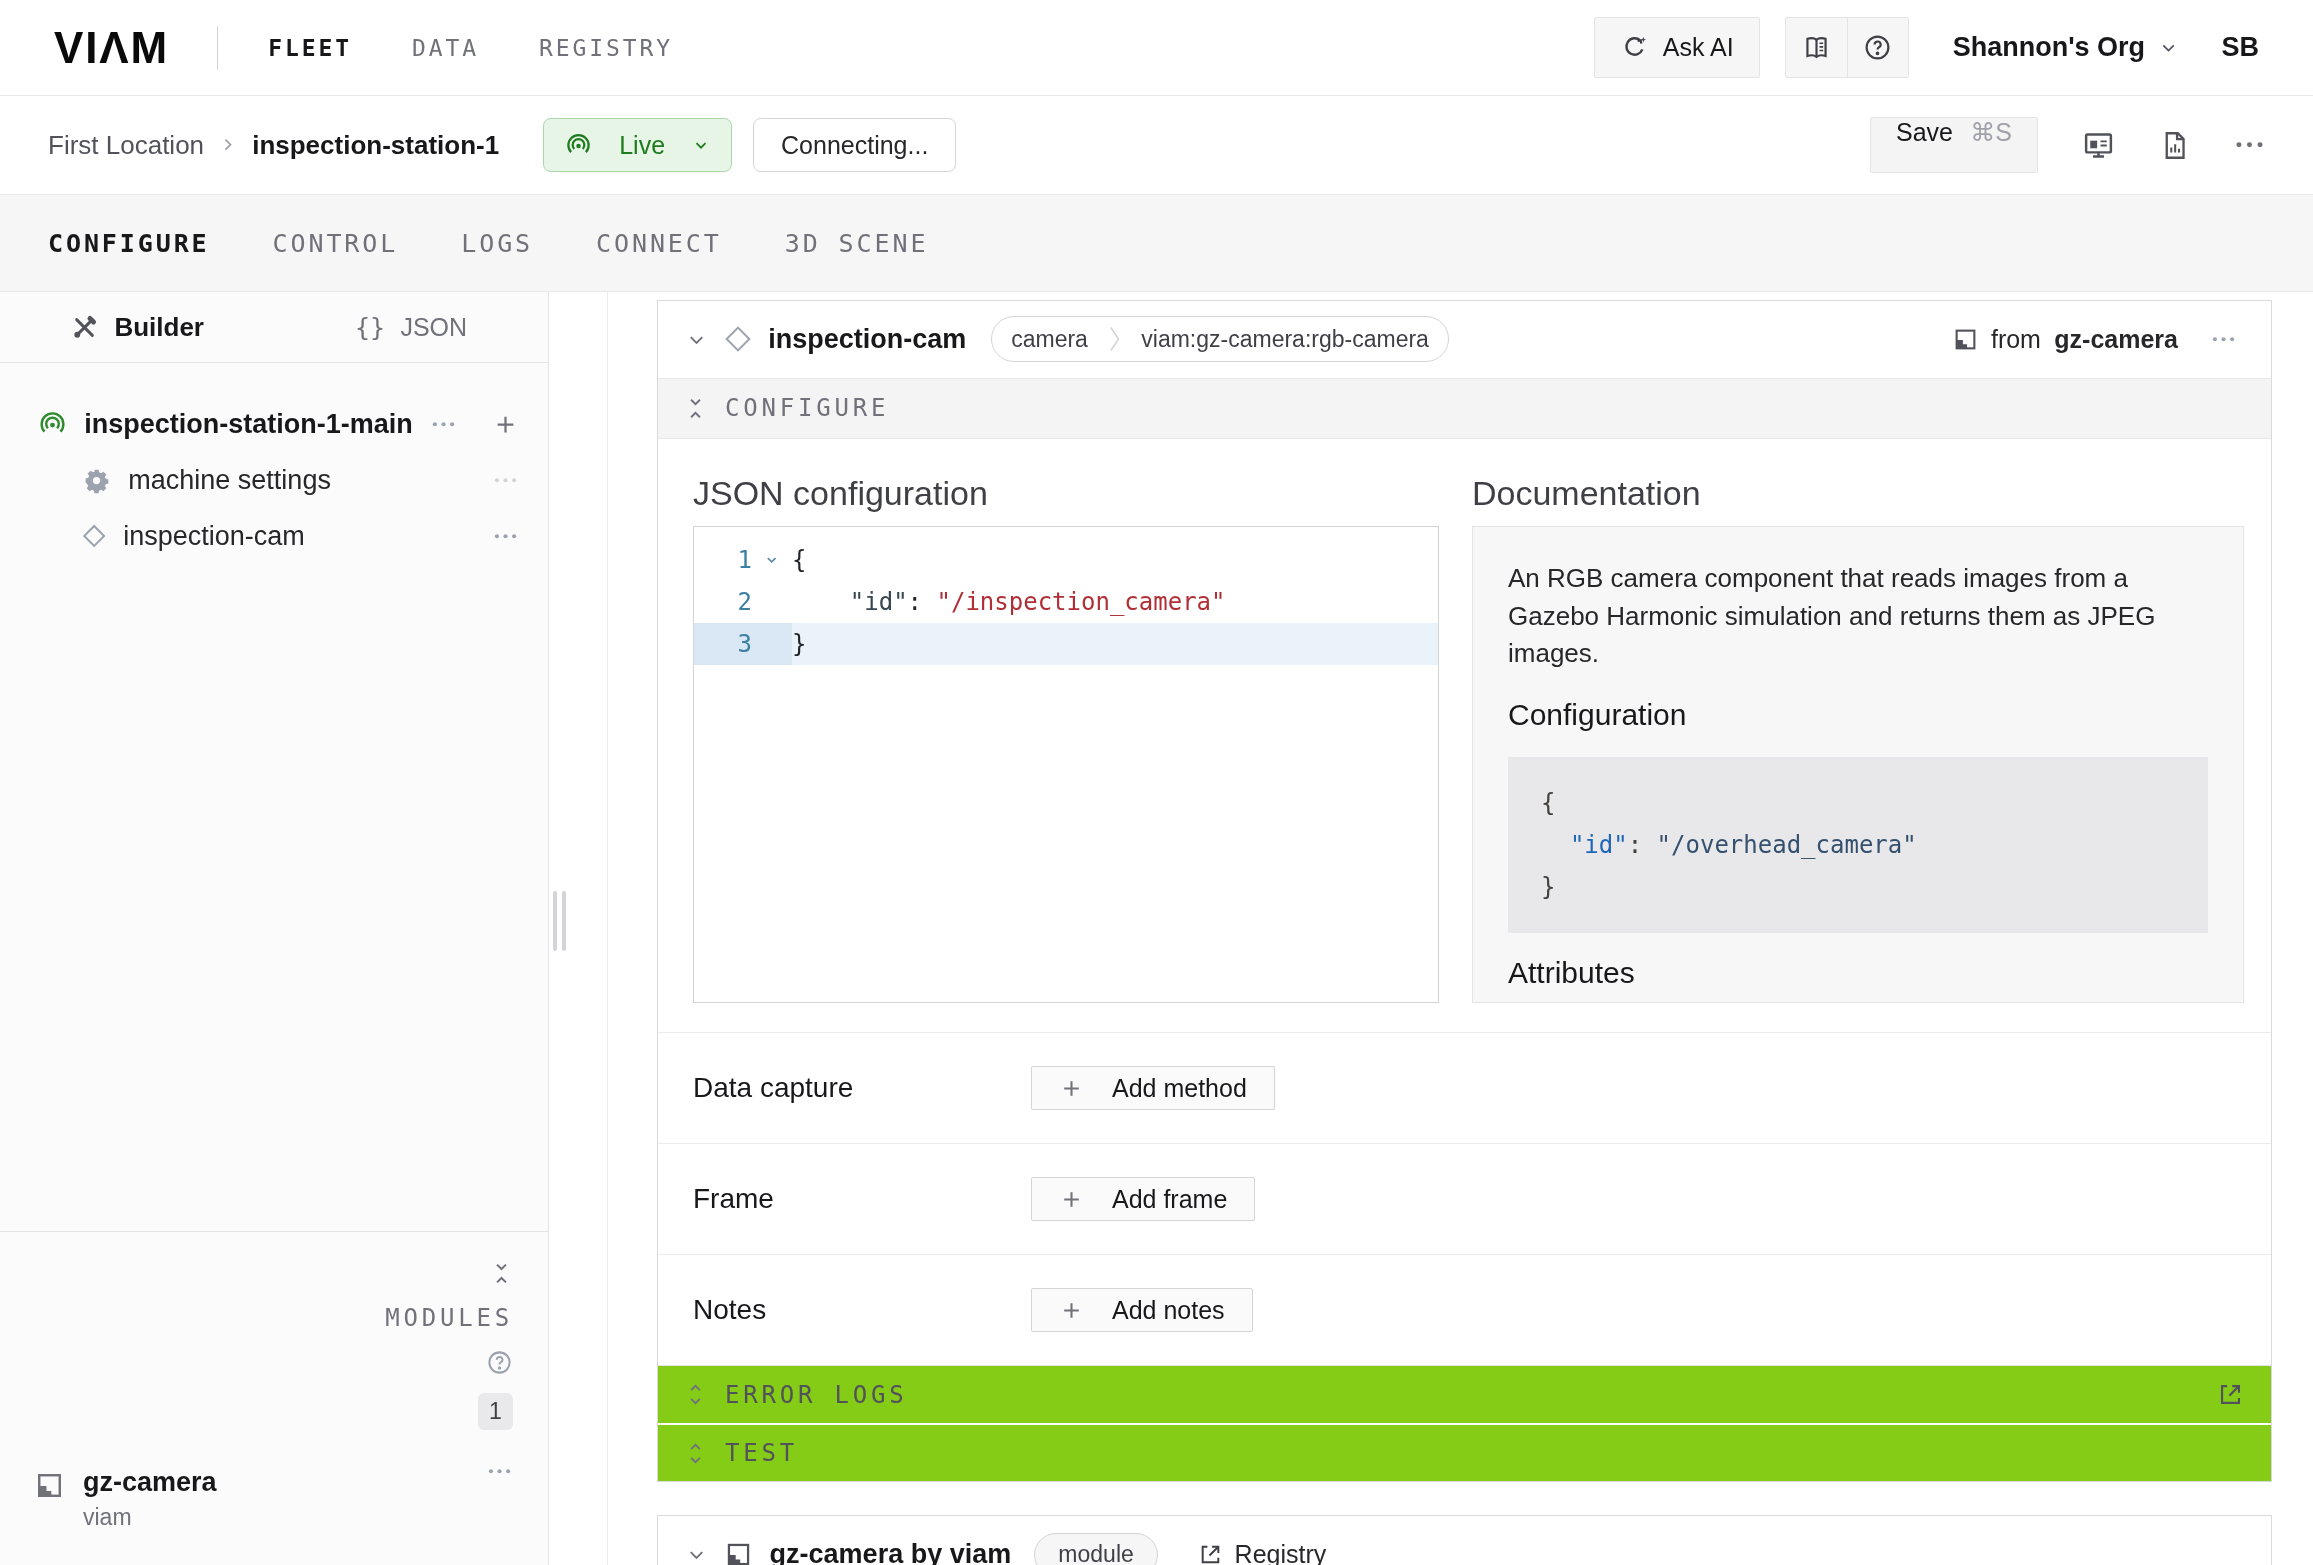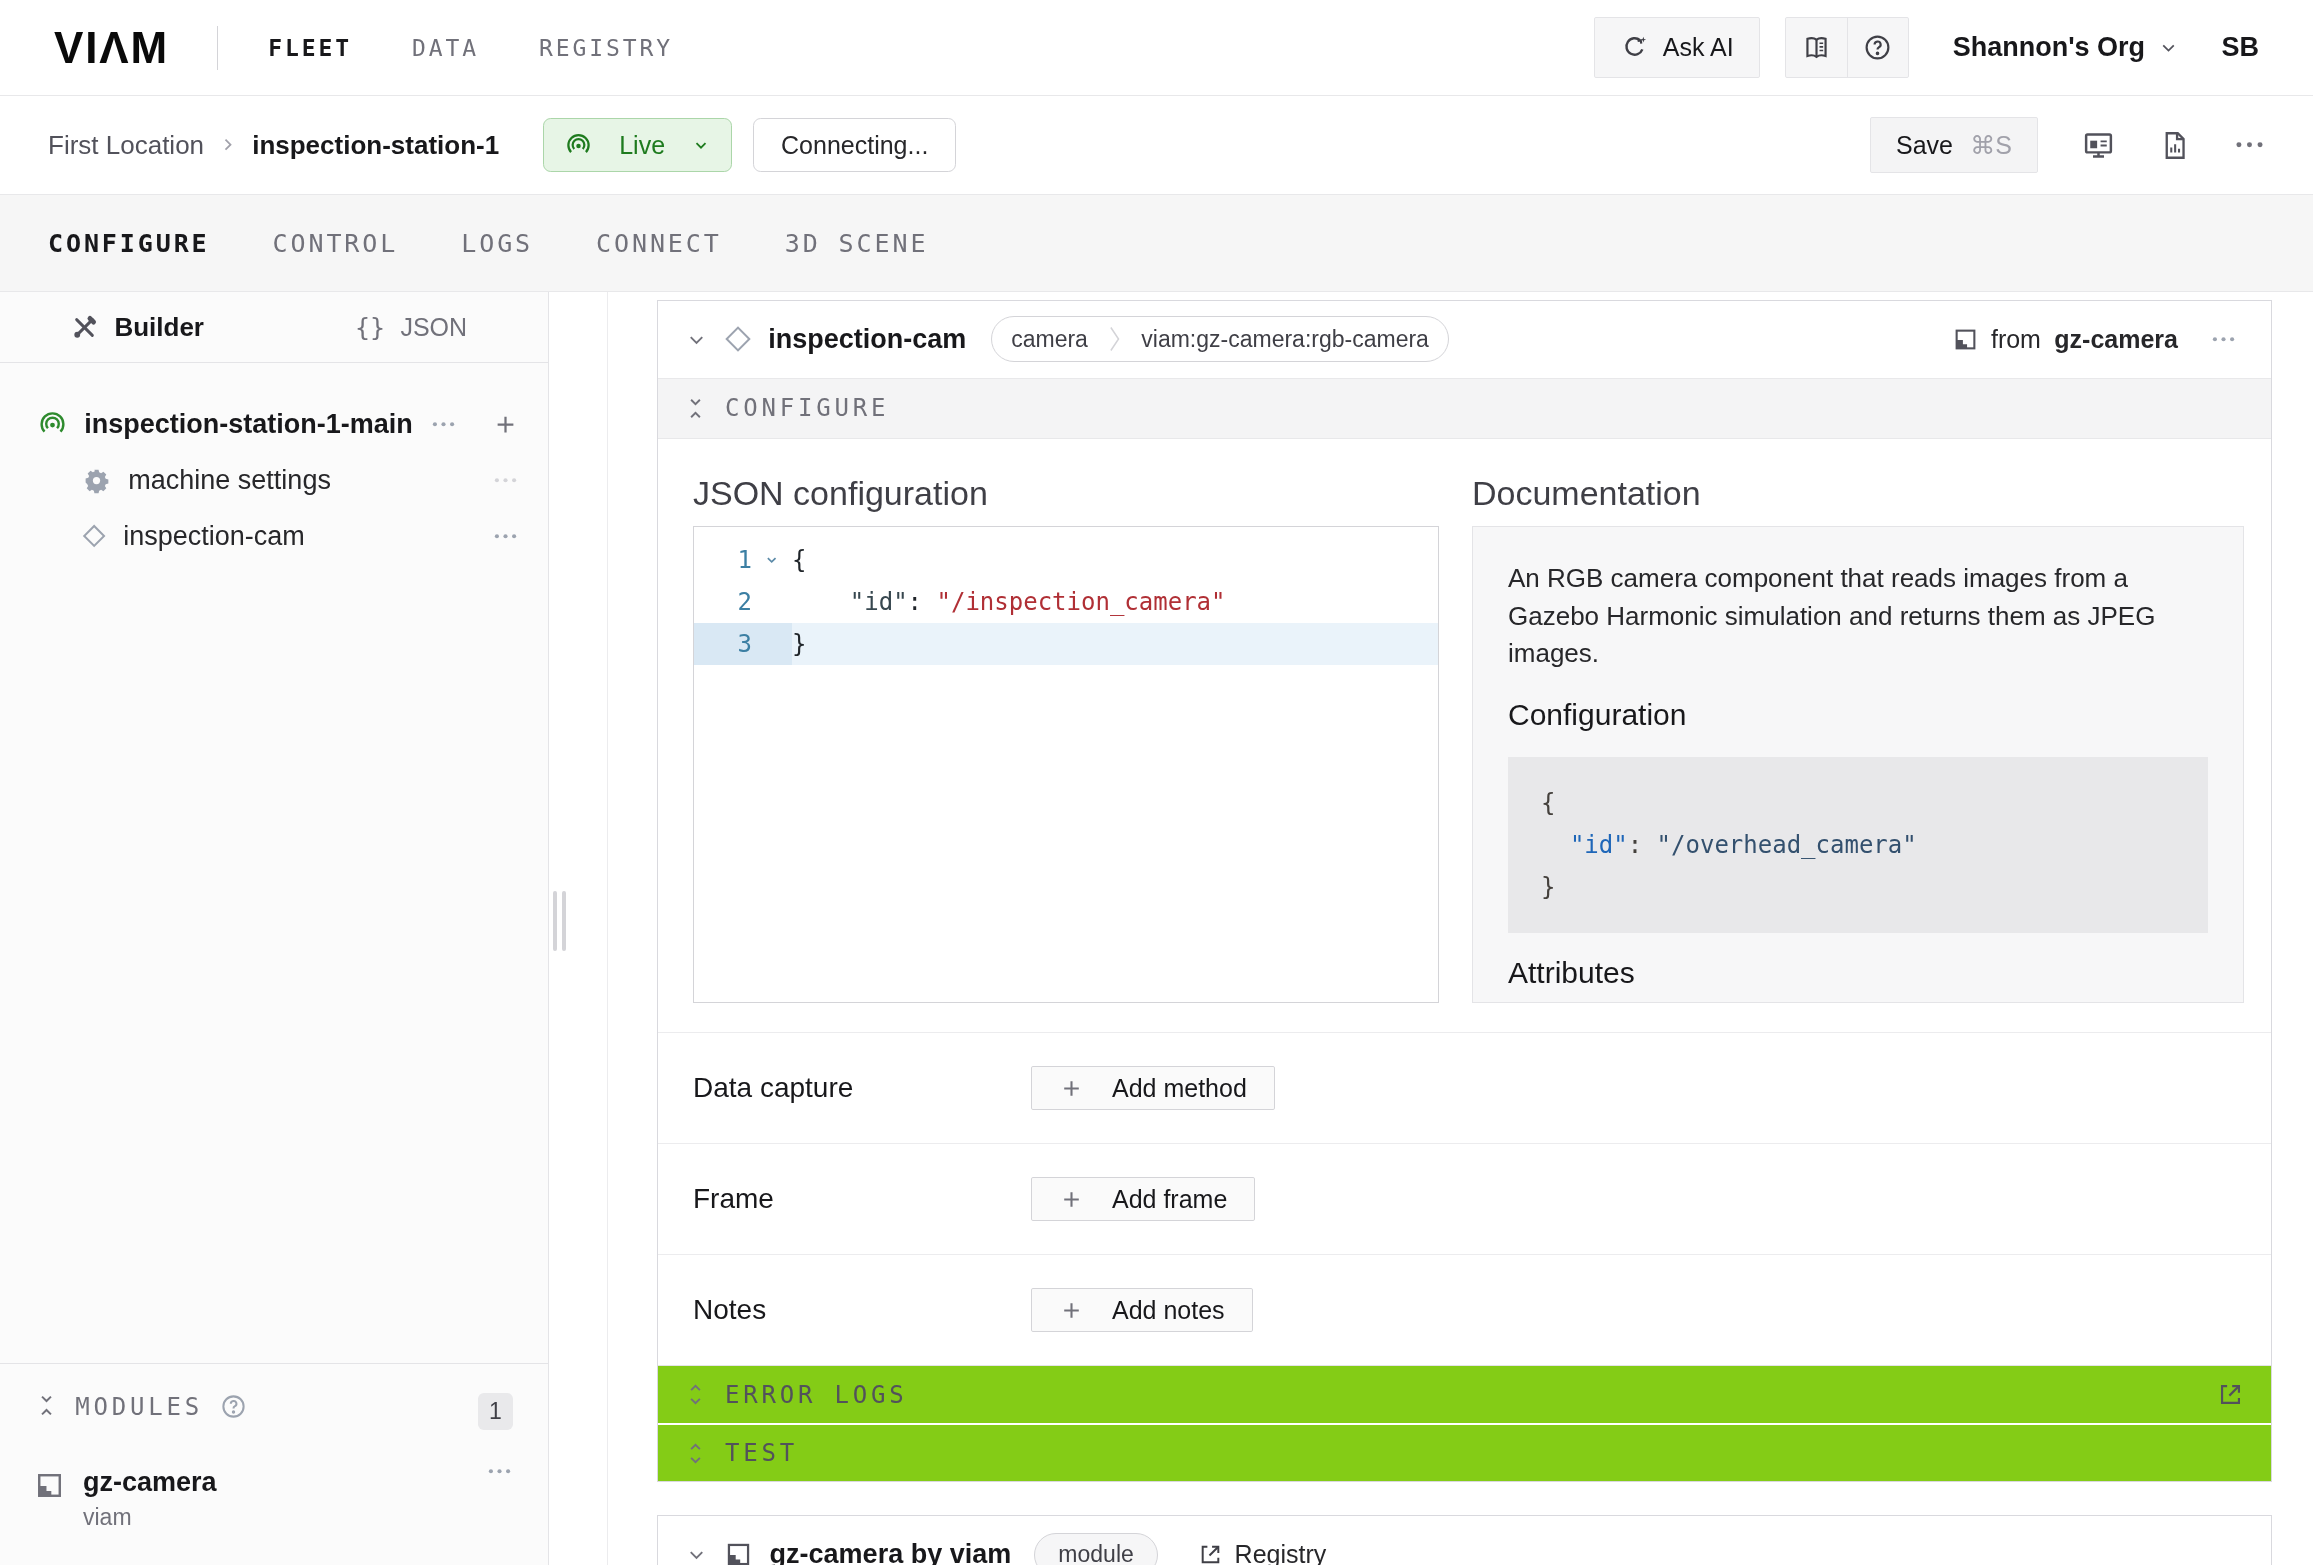--- a/index.html
+++ b/index.html
@@ -31,21 +31,21 @@
   
   .machinebar { height:98px; display:flex; align-items:center; padding:0 48px; }
   .breadcrumb { display:flex; align-items:center; gap:15.4px; font-size:26px; }
   .crumb-loc { color:#52525b; cursor:pointer; }
   .crumb-name { font-weight:700; color:#18181b; }
   .live-badge { margin-left:44px; display:flex; align-items:center; gap:27px; height:54px; padding:0 21px;
     background:#e7f5e6; border:1px solid #abd6a9; border-radius:7.7px; color:#1e7b1e; font-size:25px; cursor:pointer; }
   .connecting-btn { margin-left:21px; height:54px; padding:0 27px; background:#fff; border:1px solid #d4d4d8;
     border-radius:7.7px; font-size:25px; color:#27272a; display:flex; align-items:center; cursor:pointer; }
   .machinebar-right { margin-left:auto; display:flex; align-items:center; gap:44px; }
-  .save-btn { display:flex; align-items:center; gap:17.3px; height:56px; padding:0 25px;
+  .save-btn { display:flex; gap:17.3px; height:56px; padding:0 25px;
     background:#f4f4f5; border:1px solid #e4e4e7; border-radius:1.9px; font-size:25px; color:#18181b; cursor:pointer; }
   .save-shortcut { color:#a1a1aa; }
 
   
   .tabbar { height:98px; background:#f6f6f6; border-top:1px solid #e8e8ea; border-bottom:1px solid #e8e8ea;
     display:flex; align-items:center; gap:63px; padding:0 48px; font-size:25px; letter-spacing:2.9px; color:#71717a; }
   .tab { cursor:pointer; }
   .tab.active { color:#18181b; font-weight:700; }
 
   
@@ -60,21 +60,21 @@
 
   .tree { padding:33px 29px 0 38px; }
   .tree-row { display:flex; align-items:center; height:56px; }
   .part-name { font-size:27px; font-weight:700; margin-left:17.3px; color:#18181b; }
   .row-actions { margin-left:auto; display:flex; align-items:center; gap:35px; }
   .child-row { padding-left:44px; }
   .child-label { margin-left:17.3px; font-size:27px; color:#27272a; }
   .diamond { width:16.3px; height:16.3px; border:2.4px solid #9ca3af; transform:rotate(45deg); margin:0 3.8px; }
 
   .modules { margin-top:auto; border-top:1px solid #e4e4e7; padding:29px 35px 35px 35px; }
-  .modules-header { display:flex; align-items:flex-start; gap:17.3px; color:#71717a; }
+  .modules-header { display:flex; align-items:flex-end; gap:17.3px; color:#71717a;flex-direction:column; }
   .modules-title { font-size:24px; letter-spacing:3.8px; }
   .modules-count { margin-left:auto; background:#e9e9eb; border-radius:5.8px; min-width:35px; height:37px; padding:0 7.7px;
     display:flex; align-items:center; justify-content:center; font-size:23px; color:#3f3f46; }
   .module-row { margin-top:37px; display:flex; align-items:flex-start; }
   .module-texts { margin-left:19px; }
   .module-name { font-size:27px; font-weight:700; color:#18181b; }
   .module-org { font-size:23px; color:#71717a; margin-top:5.8px; }
 
   .gutter { width:59px; background:#fff; border-right:1px solid #ececee; position:relative; flex:none; }
   .drag-handle { position:absolute; left:3.8px; top:599px; display:flex; gap:5.8px; cursor:col-resize; }

